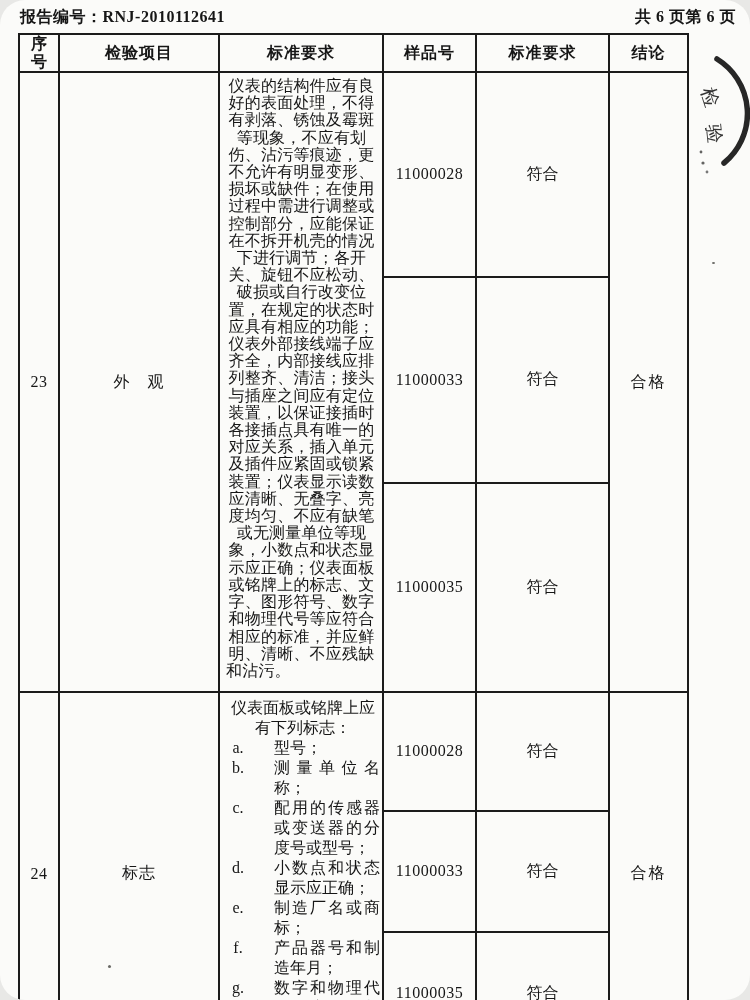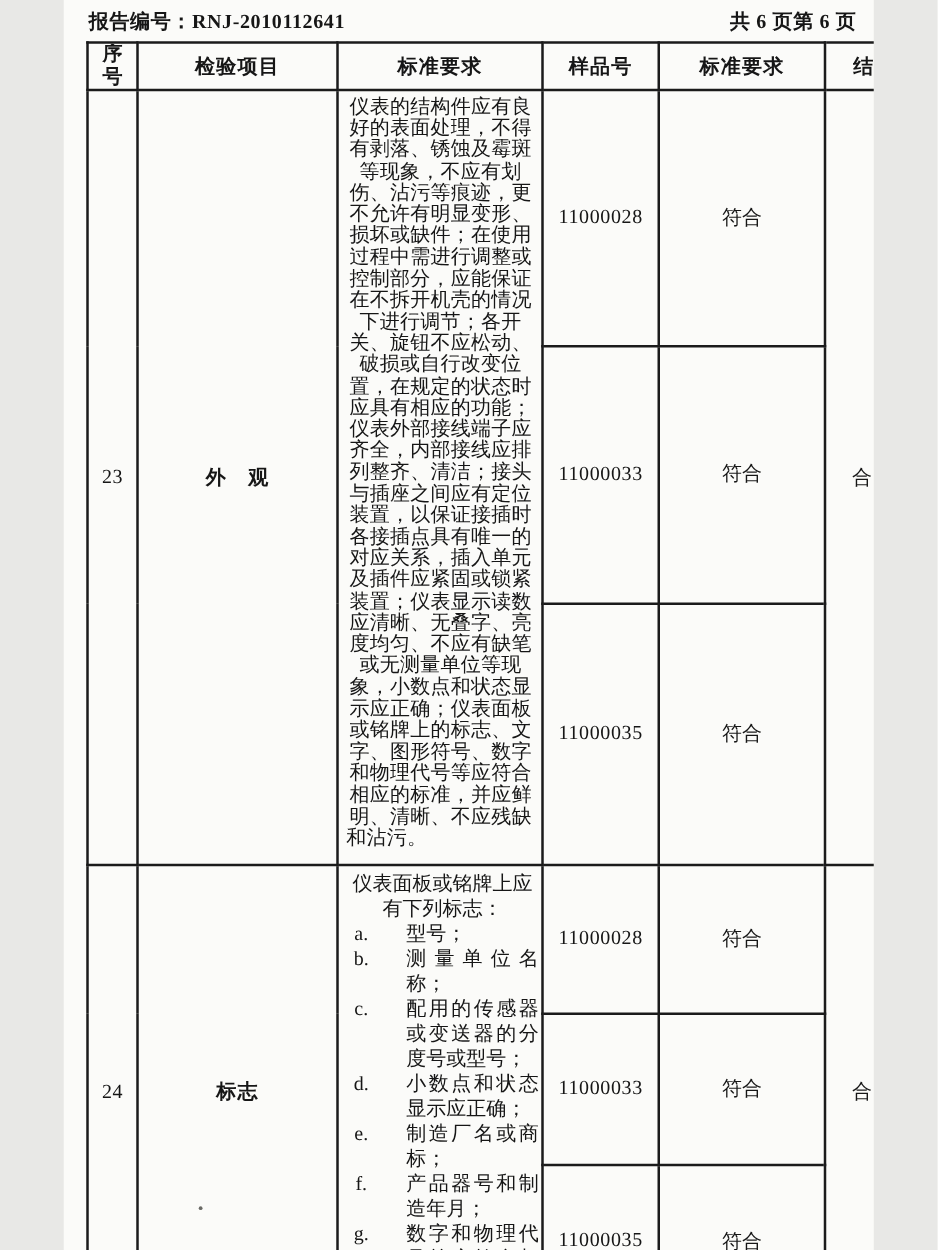--- a/index.html
+++ b/index.html
@@ -2,25 +2,26 @@
 <html><head>
 <meta charset="utf-8">
 <style>
   * { margin:0; padding:0; box-sizing:border-box; }
   body {
     font-family: "Liberation Serif", "DejaVu Serif", serif;
     background:#e8e8e6;
   }
   .page {
     position:relative;
-    width:648px; height:1000px;
+    width:750px; height:1000px;
     margin:0 auto;
     background:#fbfbf9;
     color:#161616;
     overflow:hidden;
+    border-radius:25px;
   }
   .topline {
     position:absolute; top:7px; left:20px; right:14px;
     display:flex; justify-content:space-between; align-items:baseline;
     font-size:16px; font-weight:bold; letter-spacing:0.5px;
   }
   table.report {
     position:absolute; left:18px; top:33px;
     width:669px;
     border-collapse:collapse; table-layout:fixed;
@@ -38,21 +39,21 @@
     vertical-align:top;
     padding:4px 5px 12px 6px;
     line-height:17.2px;
     letter-spacing:0.2px;
   }
   td.req-list { text-align:left; vertical-align:top; padding:5px 2px 16px 6px; line-height:20px; }
   .li { display:flex; }
   .li .lt { width:24px; flex:0 0 24px; font-family:"Liberation Serif",serif; }
   .li .tx { flex:1; text-align:justify; text-align-last:left;margin-left:24px; }
   td.num { font-size:16px; letter-spacing:0.5px; }
-  td.item-cell { font-size:17px; letter-spacing:1px;font-weight:bold; }
+  td.item-cell { font-size:17px; letter-spacing:1px; }
   td.concl { font-size:17px; letter-spacing:2px;font-family:Liberation Serif, serif; }
   td.blank-note { font-size:16px; }
   .seal { position:absolute; top:38px; left:666px; pointer-events:none; }
   .speck { position:absolute; background:#6a6a66; border-radius:50%; }
 </style>
 </head>
 <body>
 
 <div class="page">
 

